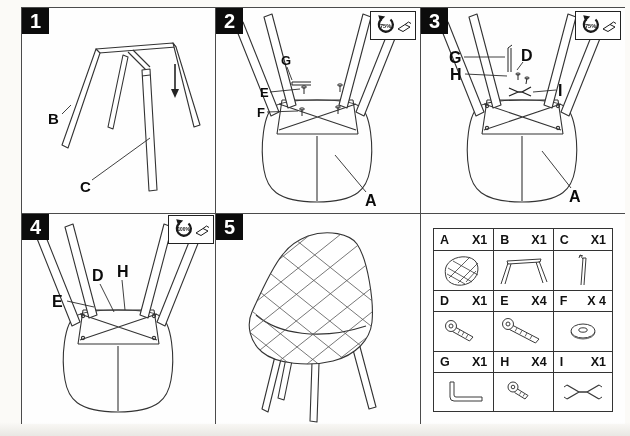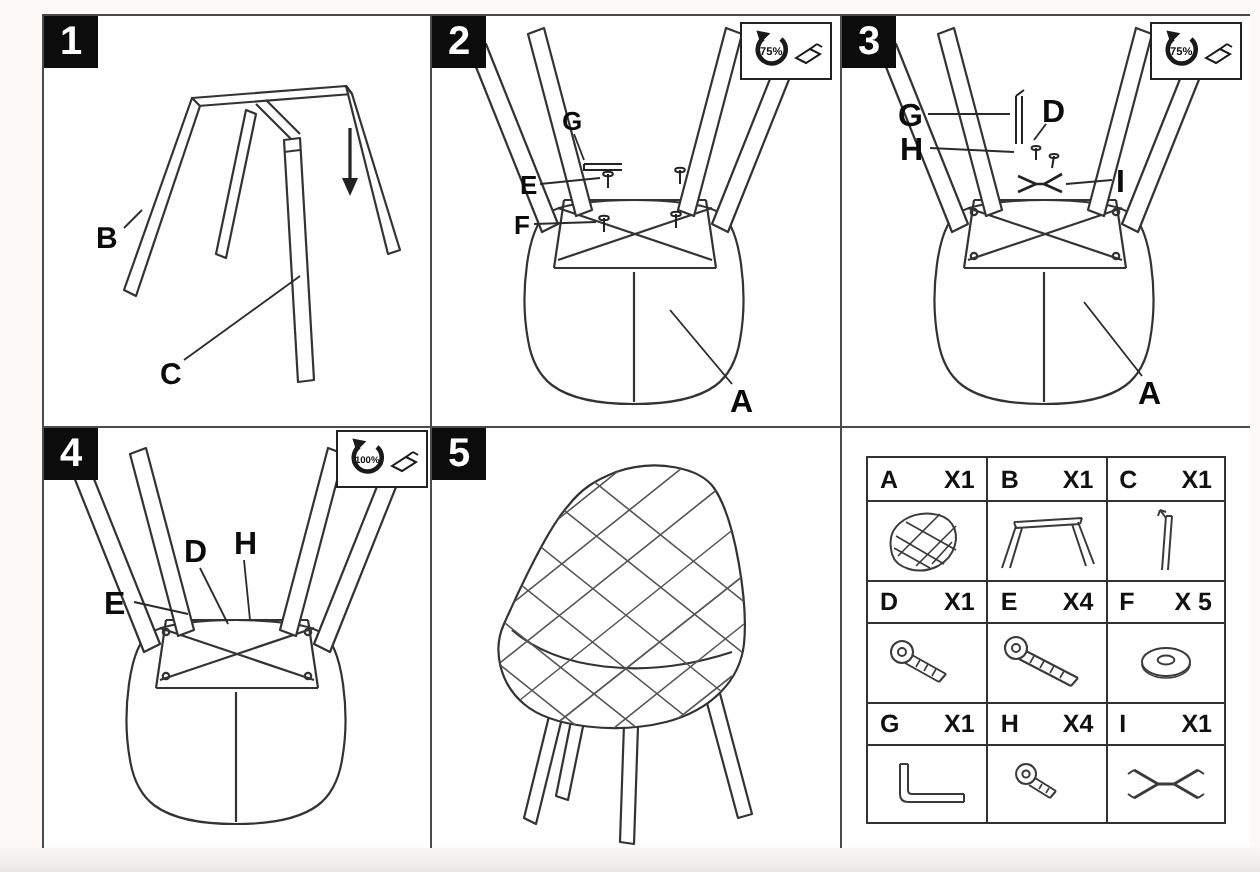--- a/index.html
+++ b/index.html
@@ -308,21 +308,21 @@
         <div class="pt-cell pt-head c0">
           <span>D</span>
             <span>X1</span>
         </div>
         <div class="pt-cell pt-head">
           <span>E</span>
             <span>X4</span>
         </div>
         <div class="pt-cell pt-head">
           <span>F</span>
-            <span>X 5</span>
+            <span>X 4</span>
         </div>
 
         <div class="pt-cell c0">
           <svg width="56" height="38" viewBox="0 0 56 38" stroke="#3a3a3a" fill="none" stroke-width="1">
             <circle cx="15" cy="13" r="5.5"></circle>
               <circle cx="15" cy="13" r="2"></circle>
             <path d="M20,14.5 L37,24 M16.5,18.5 L33.5,28 M37,24 L33.5,28"></path>
             <path d="M24,17 L22,20.5 M28,19 L26,22.5 M32,21.5 L30,25" stroke-width="0.8"></path>
           </svg>
         </div>

